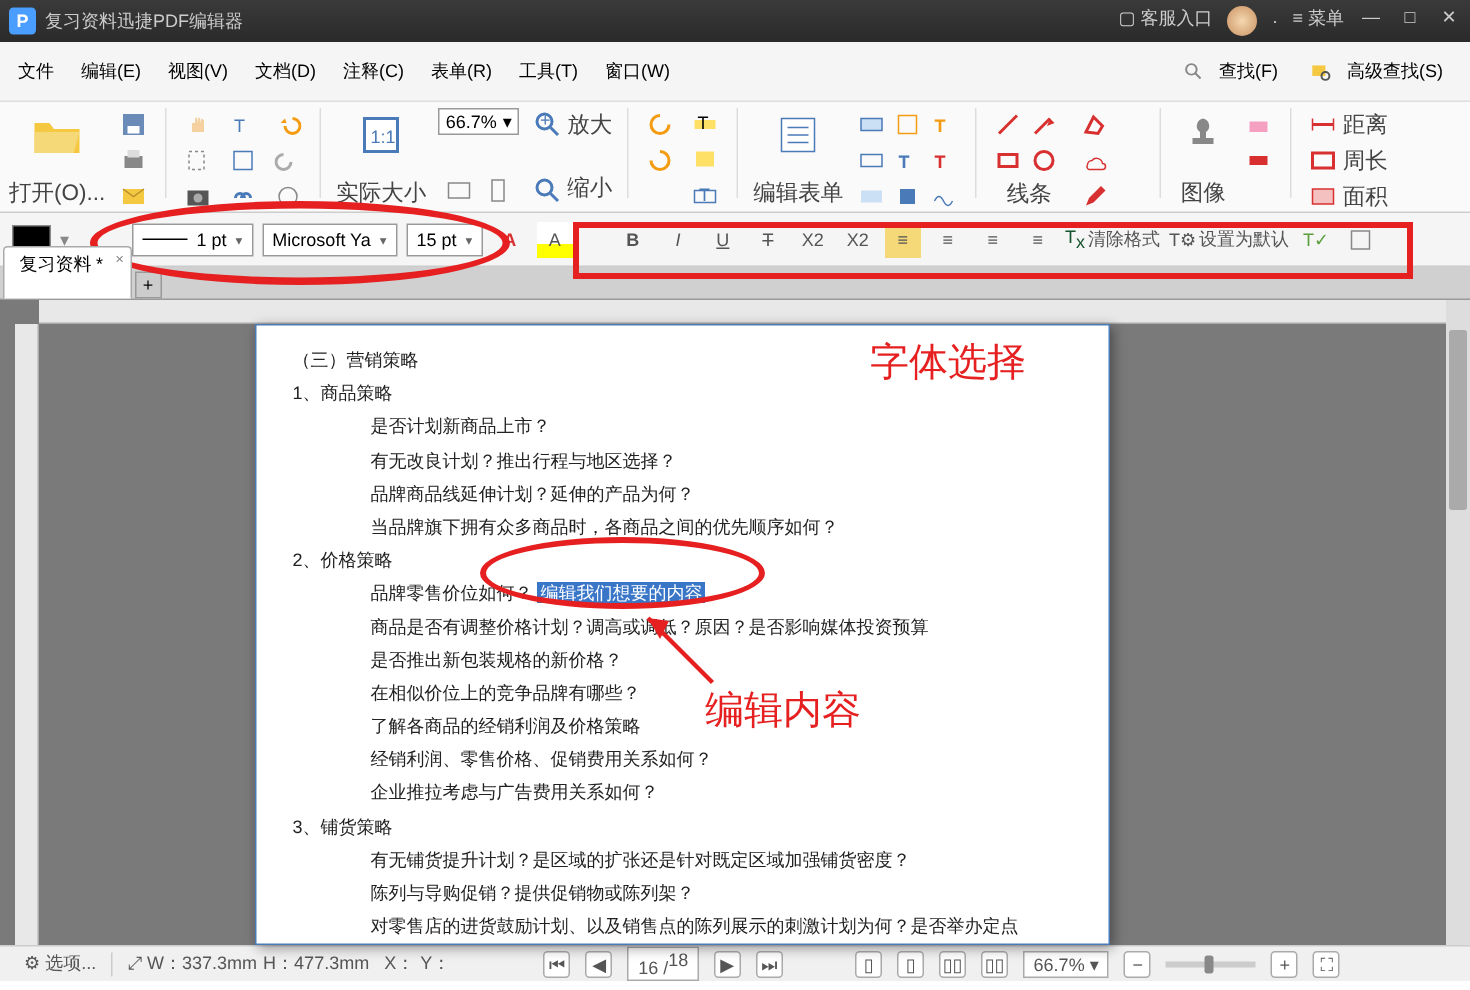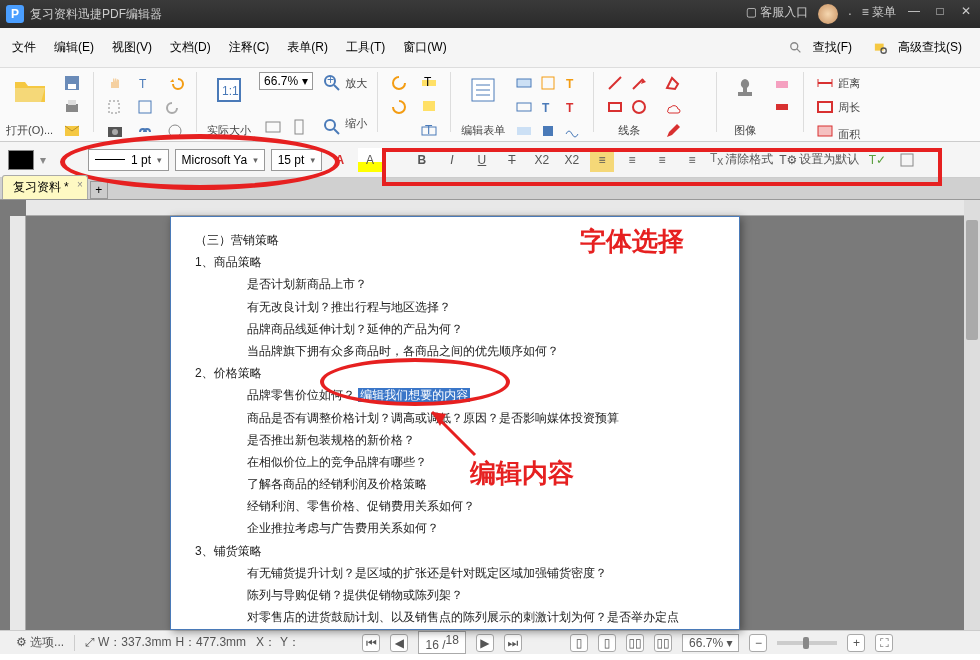--- a/index.html
+++ b/index.html
@@ -14,45 +14,45 @@
 .menubar span{padding:2px 8px;cursor:pointer}
 .menubar .spacer{flex:1}
 .menubar .find{display:flex;align-items:center;gap:2px;padding:2px 6px}
 .menubar .ficon{width:14px;height:14px;display:inline-block}
 .ribbon{height:74px;background:#fafafa;border-bottom:1px solid #ccc;display:flex;align-items:flex-start;padding:4px 6px;gap:8px;overflow:hidden}
 .rgroup{display:flex;flex-direction:column;align-items:center;gap:2px;height:66px;justify-content:space-between}
 .rgroup .icons{display:flex;flex-direction:column;gap:2px}
 .rgroup .icons.row{flex-direction:row}
 .ricon{width:22px;height:22px;display:flex;align-items:center;justify-content:center}
 .ricon.big{width:36px;height:36px}
-.rlabel{font-size:11px;color:#444;white-space:nowrap}
+.rlabel{font-size:15px;color:#444;white-space:nowrap}
 .sep{width:1px;height:60px;background:#ddd;margin:0 2px}
 .zoombox{border:1px solid #999;padding:1px 4px;font-size:11px;display:flex;align-items:center;gap:4px;background:#fff}
 .fmtbar{height:36px;background:#f5f5f5;border-bottom:1px solid #ccc;display:flex;align-items:center;padding:4px 8px;gap:6px;position:relative}
 .swatch{width:26px;height:20px;background:#000;border:1px solid #888}
 .combo{border:1px solid #999;background:#fff;padding:2px 6px;font-size:11px;display:flex;align-items:center;gap:6px;height:22px}
 .combo .dd{font-size:9px;color:#666}
 .fbtn{width:24px;height:24px;display:flex;align-items:center;justify-content:center;color:#555}
 .ring1{position:absolute;border:5px solid #e62020;border-radius:50%;pointer-events:none}
 .rect1{position:absolute;border:4px solid #e62020;pointer-events:none}
 .tabbar{height:22px;background:#d0d0d0;display:flex;align-items:flex-end;border-bottom:1px solid #999}
-.tab{background:#fef9c3;padding:3px 18px 3px 10px;font-size:11px;border:1px solid #aaa;border-bottom:none;border-radius:3px 3px 0 0;position:relative;margin-left:2px}
+.tab{background:#ffffff;padding:3px 18px 14px 10px;font-size:11px;border:1px solid #aaa;border-bottom:none;border-radius:3px 3px 0 0;position:relative;margin-left:2px}
 .tab .x{position:absolute;right:4px;top:3px;font-size:10px;color:#888}
 .addtab{width:18px;height:18px;background:#ccc;margin-left:2px;display:flex;align-items:center;justify-content:center;font-size:12px;border:1px solid #999}
 .workspace{height:430px;background:#7a7a7a;display:flex;position:relative}
 .ruler-top{position:absolute;top:0;left:26px;right:16px;height:16px;background:#e8e8e8;border-bottom:1px solid #aaa}
 .ruler-left{position:absolute;top:16px;left:10px;width:16px;bottom:0;background:#e8e8e8;border-right:1px solid #aaa}
 .page{position:absolute;left:170px;top:16px;width:570px;height:414px;background:#fff;box-shadow:2px 2px 8px rgba(0,0,0,.4);border:1px solid #4a7ab8}
 .page-inner{padding:12px 24px;line-height:1.85;color:#222;font-size:13px}
 .page-inner .l1{padding-left:0}
 .page-inner .l3{padding-left:52px}
 .sel{background:#3a76c8;color:#fff;padding:0 2px}
 .scrollbar-v{position:absolute;right:0;top:0;width:16px;bottom:0;background:#ddd}
 .scrollbar-v .thumb{position:absolute;left:2px;right:2px;top:20px;height:120px;background:#aaa;border-radius:2px}
-.anno{position:absolute;color:#e62020;font-size:26px;font-weight:bold;pointer-events:none}
+.anno{position:absolute;color:#e62020;font-size:26px;font-weight:normal;pointer-events:none}
 .arrow{position:absolute;pointer-events:none}
 .statusbar{height:24px;background:#f0f0f0;border-top:1px solid #ccc;display:flex;align-items:center;padding:0 16px;gap:10px;font-size:11px;color:#555}
 .statusbar .sbtn{width:18px;height:18px;border:1px solid #aaa;border-radius:3px;display:flex;align-items:center;justify-content:center;background:#fff}
 .statusbar .pgbox{border:1px solid #aaa;padding:1px 6px;background:#fff}
 svg{display:block}
 .folder-icon{fill:#f5c842}
 </style>
 </head>
 <body>
 
@@ -417,21 +417,21 @@
         <span class="rlabel">距离</span>
       </div>
     <div style="display:flex;align-items:center;gap:2px">
         <div class="ricon">
           <svg width="18" height="14">
             <rect x="2" y="2" width="14" height="10" fill="none" stroke="#d83030" stroke-width="2"></rect>
           </svg>
         </div>
         <span class="rlabel">周长</span>
       </div>
-    <div style="display:flex;align-items:flex-end;gap:2px">
+    <div style="display:flex;align-items:center;gap:2px">
         <div class="ricon">
           <svg width="18" height="14">
             <rect x="2" y="2" width="14" height="10" fill="#f5c0c0" stroke="#d83030"></rect>
           </svg>
         </div>
         <span class="rlabel">面积</span>
       </div>
   </div>
 </div>
 
@@ -467,21 +467,21 @@
   <div class="fbtn">
       <span style="text-decoration:line-through">T</span>
     </div>
   <div class="fbtn">X<sub>2</sub></div>
   <div class="fbtn">X<sup>2</sup></div>
   <div class="fbtn" style="background:#f5d878">≡</div>
   <div class="fbtn">≡</div>
   <div class="fbtn">≡</div>
   <div class="fbtn">≡</div>
   <div class="fbtn" style="width:auto;gap:2px">
-      <span style="color:#737373">T<sub>x</sub></span>
+      <span style="color:#14532d">T<sub>x</sub></span>
       <span>清除格式</span>
     </div>
   <div class="fbtn" style="width:auto;gap:2px">
       <span>T⚙</span>
       <span>设置为默认</span>
     </div>
   <div class="fbtn" style="color:#5a9e3e">T✓</div>
   <div class="fbtn">
       <svg width="18" height="18">
         <rect x="3" y="3" width="12" height="12" fill="none" stroke="#888"></rect>

